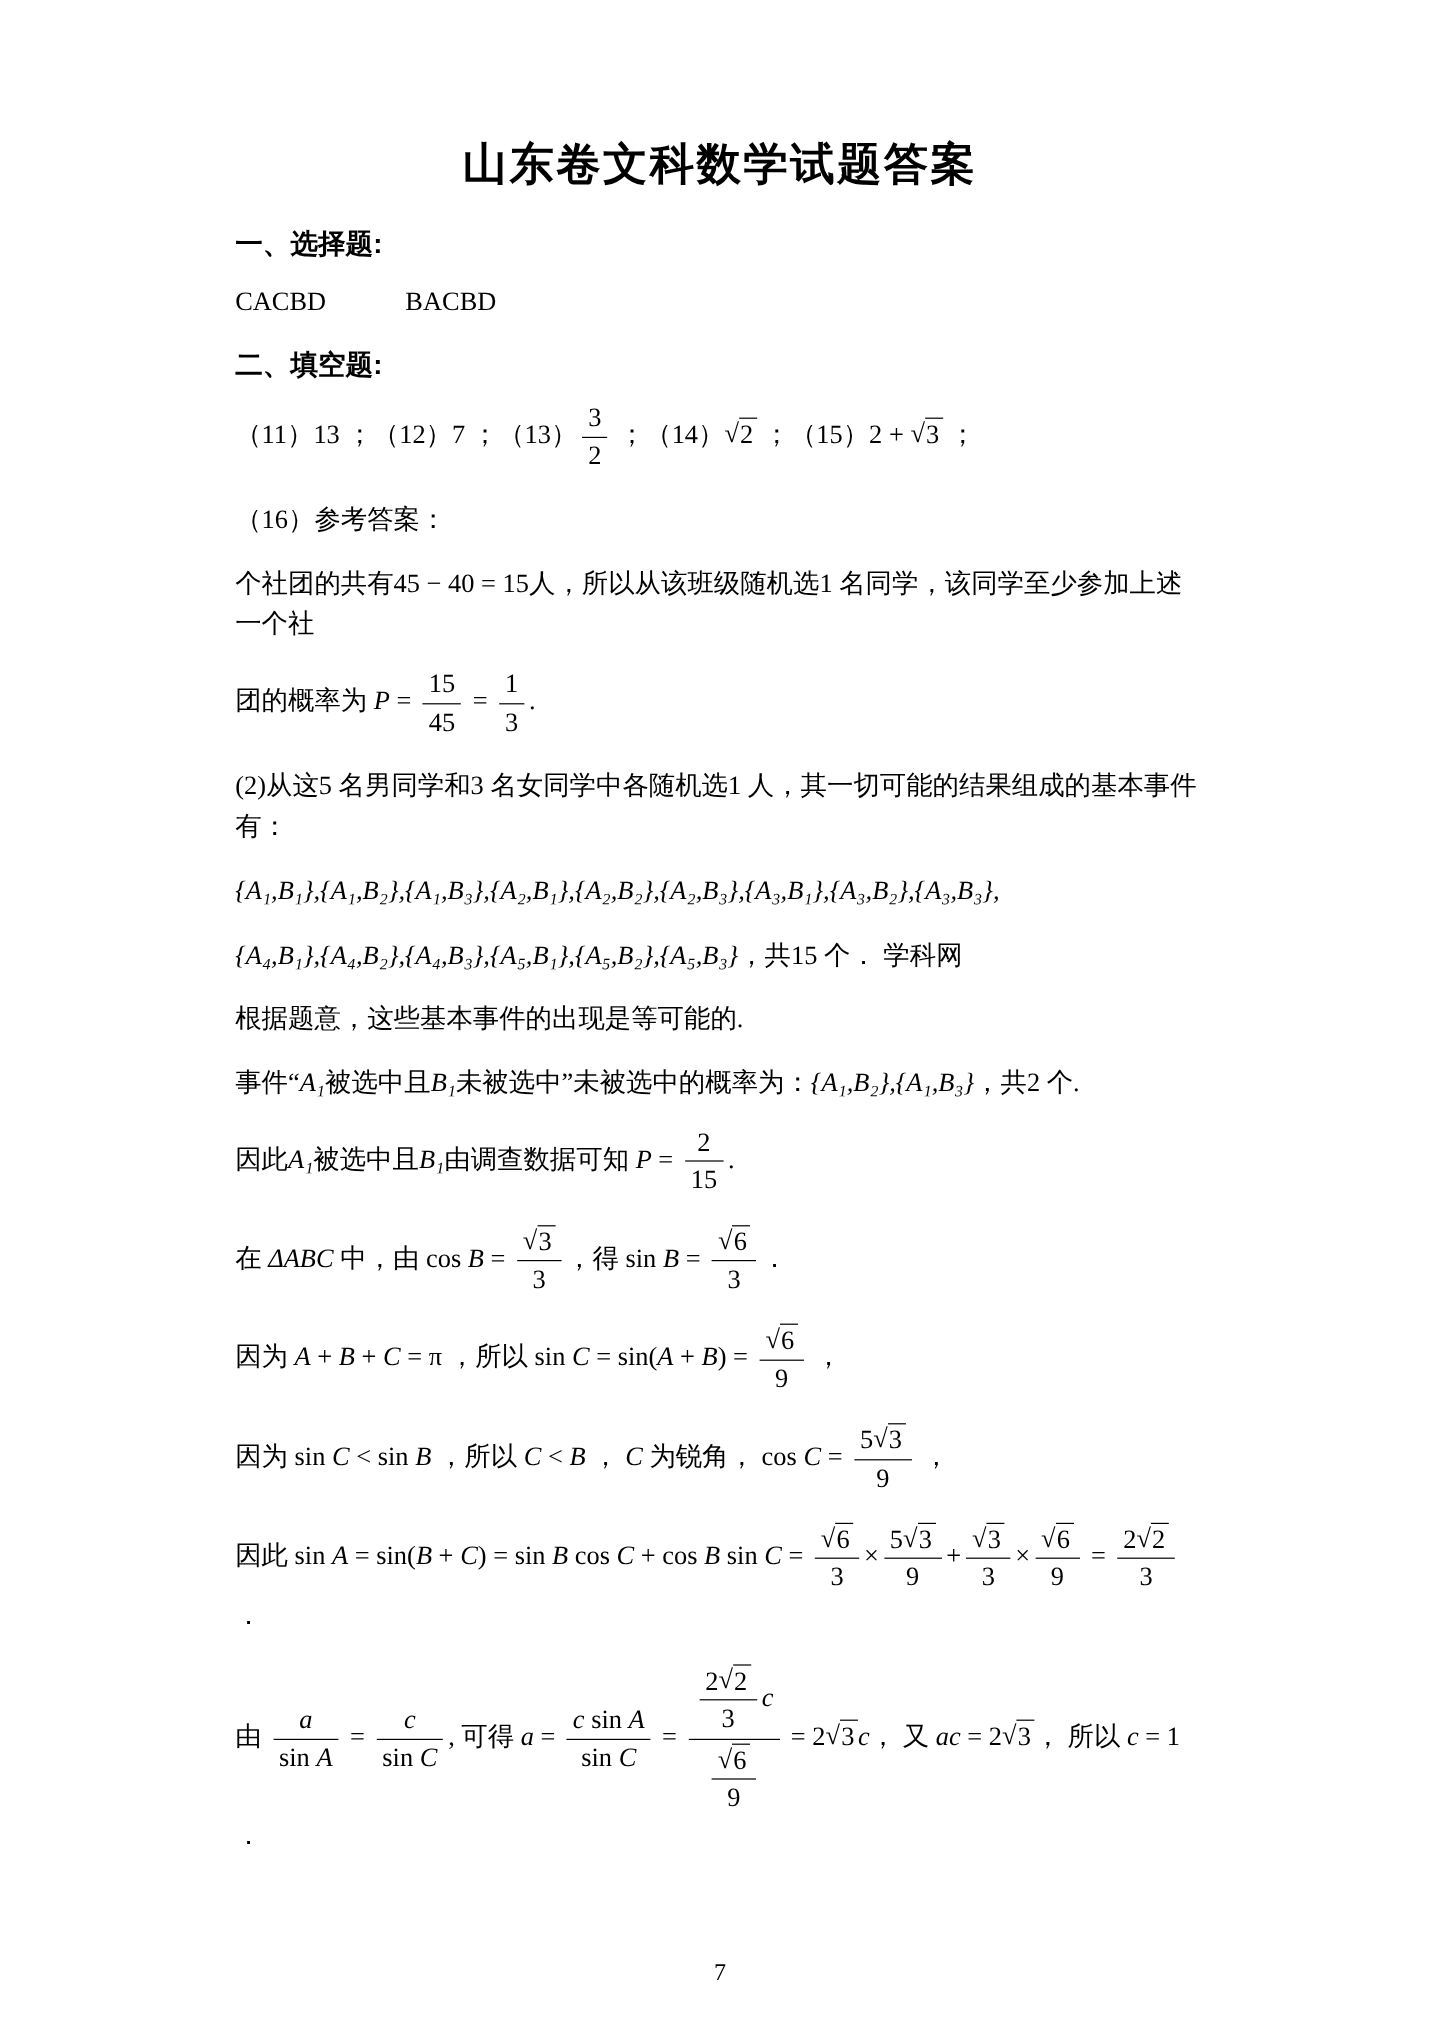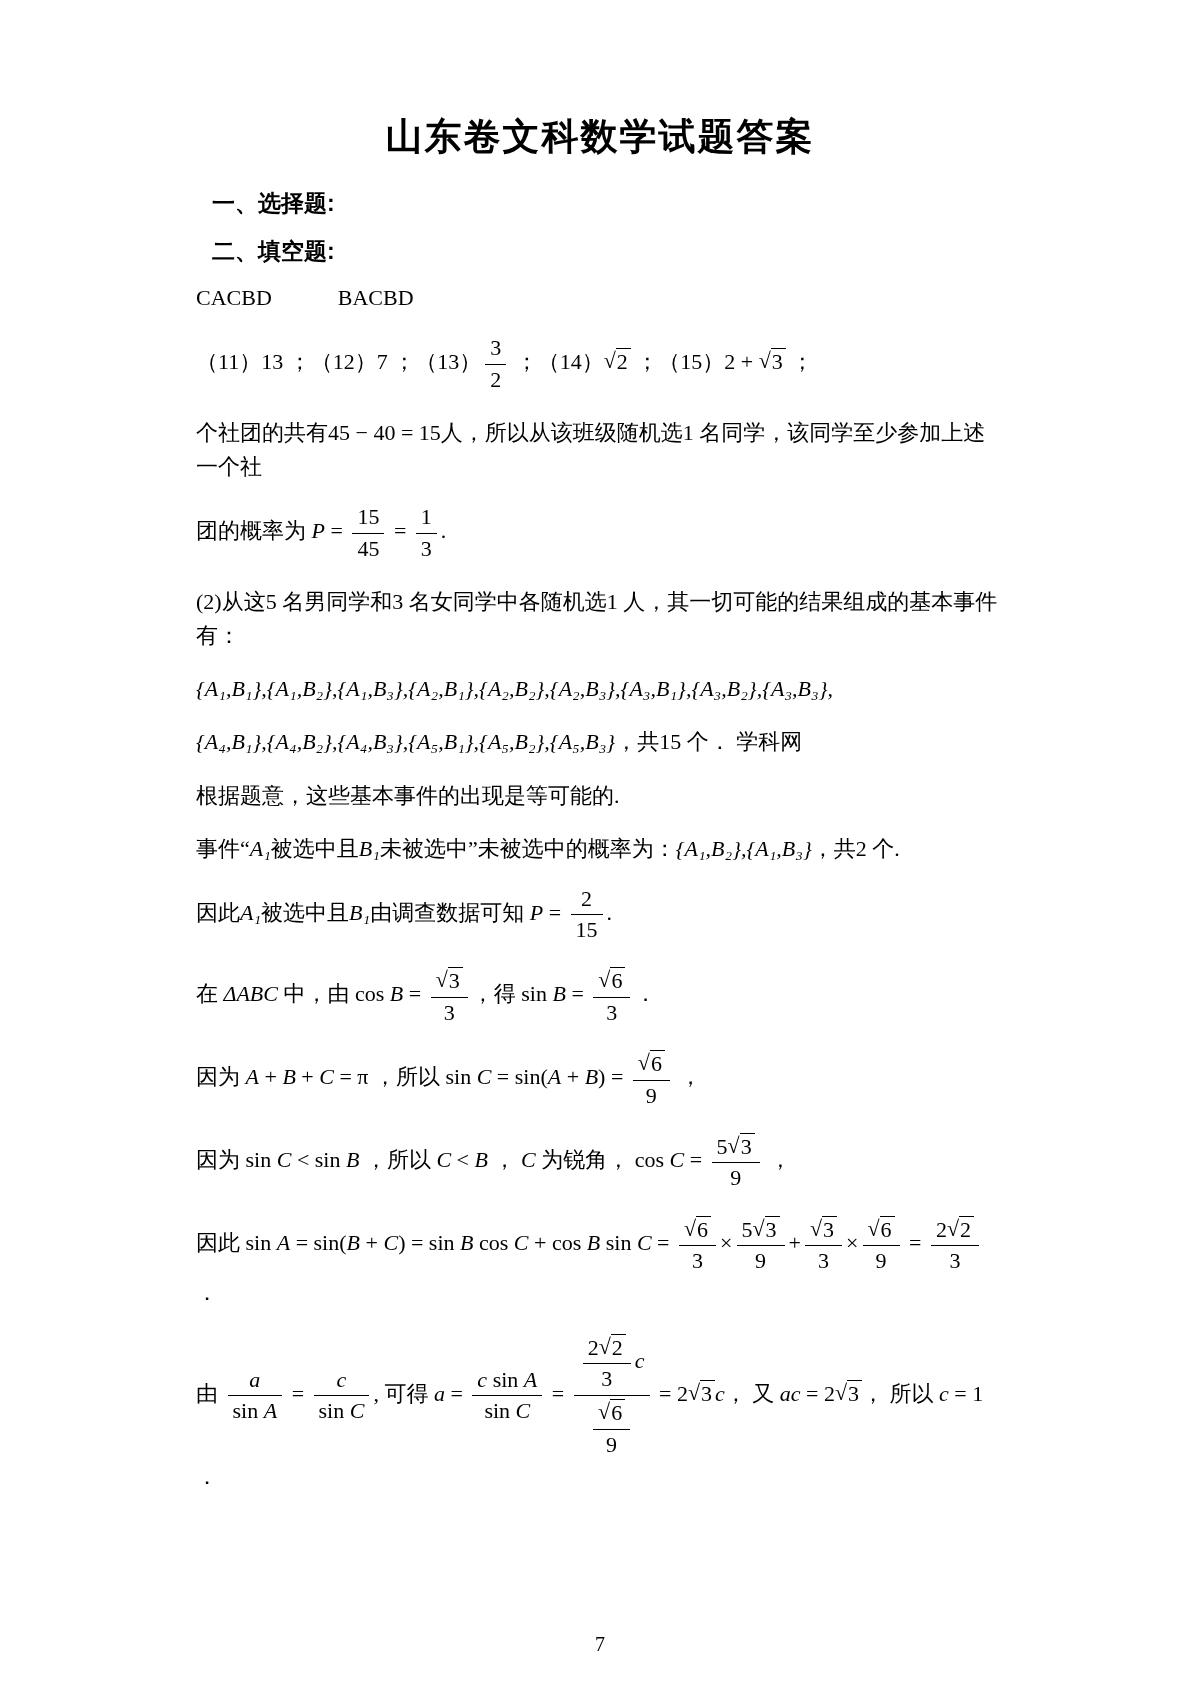--- a/index.html
+++ b/index.html
@@ -10,21 +10,21 @@
     font-family:"Liberation Serif","DejaVu Serif",serif;
     font-size:22px; overflow:hidden;
     padding:112px 170px 0 170px;
   }
   .title {
     font-size:37px; font-weight:700; text-align:center;
     letter-spacing:2px; margin:0 0 24px 0;
   }
   .blk { line-height:1.55; }
   .blk.h {
-    font-weight:700; font-size:23px; margin:2px 0 12px 16px;
+    font-weight:700; font-size:23px; margin:2px 0 12px 0;
     font-family:"Liberation Sans","DejaVu Sans",sans-serif;
   }
   .blk.p { margin:0 0 19px 0; }
   .blk.m { margin:0 0 22px 0; }
   .mi { font-style:italic; }
   .frac {
     display:inline-block; vertical-align:middle; text-align:center;
     margin:0 4px; line-height:1.2;
   }
   .frac > .num { display:block; padding:1px 5px 2px 5px; }
@@ -38,23 +38,24 @@
     text-align:center; font-size:20px;
   }
 </style>
 </head>
 <body>
 
 <div class="page">
   <h1 class="title">山东卷文科数学试题答案</h1>
   <div>
       <div class="blk h"><span>一、选择题:</span></div>
+      <div class="blk p"><span>CACBD</span><span class="spacer" style="width: 66px;"></span><span>BACBD</span></div>
       <div class="blk h"><span>二、填空题:</span></div>
-      <div class="blk p"><span>CACBD</span><span class="spacer" style="width: 66px;"></span><span>BACBD</span></div>
       <div class="blk m"><span>（11）13 ；（12）7 ；（13）</span><span class="frac"><span class="num"><span>3</span></span><span class="den"><span>2</span></span></span><span> ；（14）</span><span class="sqrt"><span class="rad">√</span><span class="radbody"><span>2</span></span></span><span> ；（15）2 + </span><span class="sqrt"><span class="rad">√</span><span class="radbody"><span>3</span></span></span><span> ；</span></div>
+      <div class="blk p"><span>（16）参考答案：</span></div>
       <div class="blk p"><span>个社团的共有45 − 40 = 15人，所以从该班级随机选1 名同学，该同学至少参加上述一个社</span></div>
       <div class="blk m"><span>团的概率为 </span><span class="mi">P</span><span> = </span><span class="frac"><span class="num"><span>15</span></span><span class="den"><span>45</span></span></span><span> = </span><span class="frac"><span class="num"><span>1</span></span><span class="den"><span>3</span></span></span><span>.</span></div>
       <div class="blk p"><span>(2)从这5 名男同学和3 名女同学中各随机选1 人，其一切可能的结果组成的基本事件有：</span></div>
       <div class="blk p"><span class="mi">{A₁,B₁},{A₁,B₂},{A₁,B₃},{A₂,B₁},{A₂,B₂},{A₂,B₃},{A₃,B₁},{A₃,B₂},{A₃,B₃},</span></div>
       <div class="blk p"><span class="mi">{A₄,B₁},{A₄,B₂},{A₄,B₃},{A₅,B₁},{A₅,B₂},{A₅,B₃}</span><span>，共15 个．  学科网</span></div>
       <div class="blk p"><span>根据题意，这些基本事件的出现是等可能的.</span></div>
       <div class="blk p"><span>事件“</span><span class="mi">A₁</span><span>被选中且</span><span class="mi">B₁</span><span>未被选中”未被选中的概率为：</span><span class="mi">{A₁,B₂},{A₁,B₃}</span><span>，共2 个.</span></div>
       <div class="blk m"><span>因此</span><span class="mi">A₁</span><span>被选中且</span><span class="mi">B₁</span><span>由调查数据可知 </span><span class="mi">P</span><span> = </span><span class="frac"><span class="num"><span>2</span></span><span class="den"><span>15</span></span></span><span>.</span></div>
       <div class="blk m"><span>在 </span><span class="mi">ΔABC</span><span> 中，由 cos </span><span class="mi">B</span><span> = </span><span class="frac"><span class="num"><span class="sqrt"><span class="rad">√</span><span class="radbody"><span>3</span></span></span></span><span class="den"><span>3</span></span></span><span>，得 sin </span><span class="mi">B</span><span> = </span><span class="frac"><span class="num"><span class="sqrt"><span class="rad">√</span><span class="radbody"><span>6</span></span></span></span><span class="den"><span>3</span></span></span><span>．</span></div>
       <div class="blk m"><span>因为 </span><span class="mi">A</span><span> + </span><span class="mi">B</span><span> + </span><span class="mi">C</span><span> = π ，所以 sin </span><span class="mi">C</span><span> = sin(</span><span class="mi">A</span><span> + </span><span class="mi">B</span><span>) = </span><span class="frac"><span class="num"><span class="sqrt"><span class="rad">√</span><span class="radbody"><span>6</span></span></span></span><span class="den"><span>9</span></span></span><span> ，</span></div>

